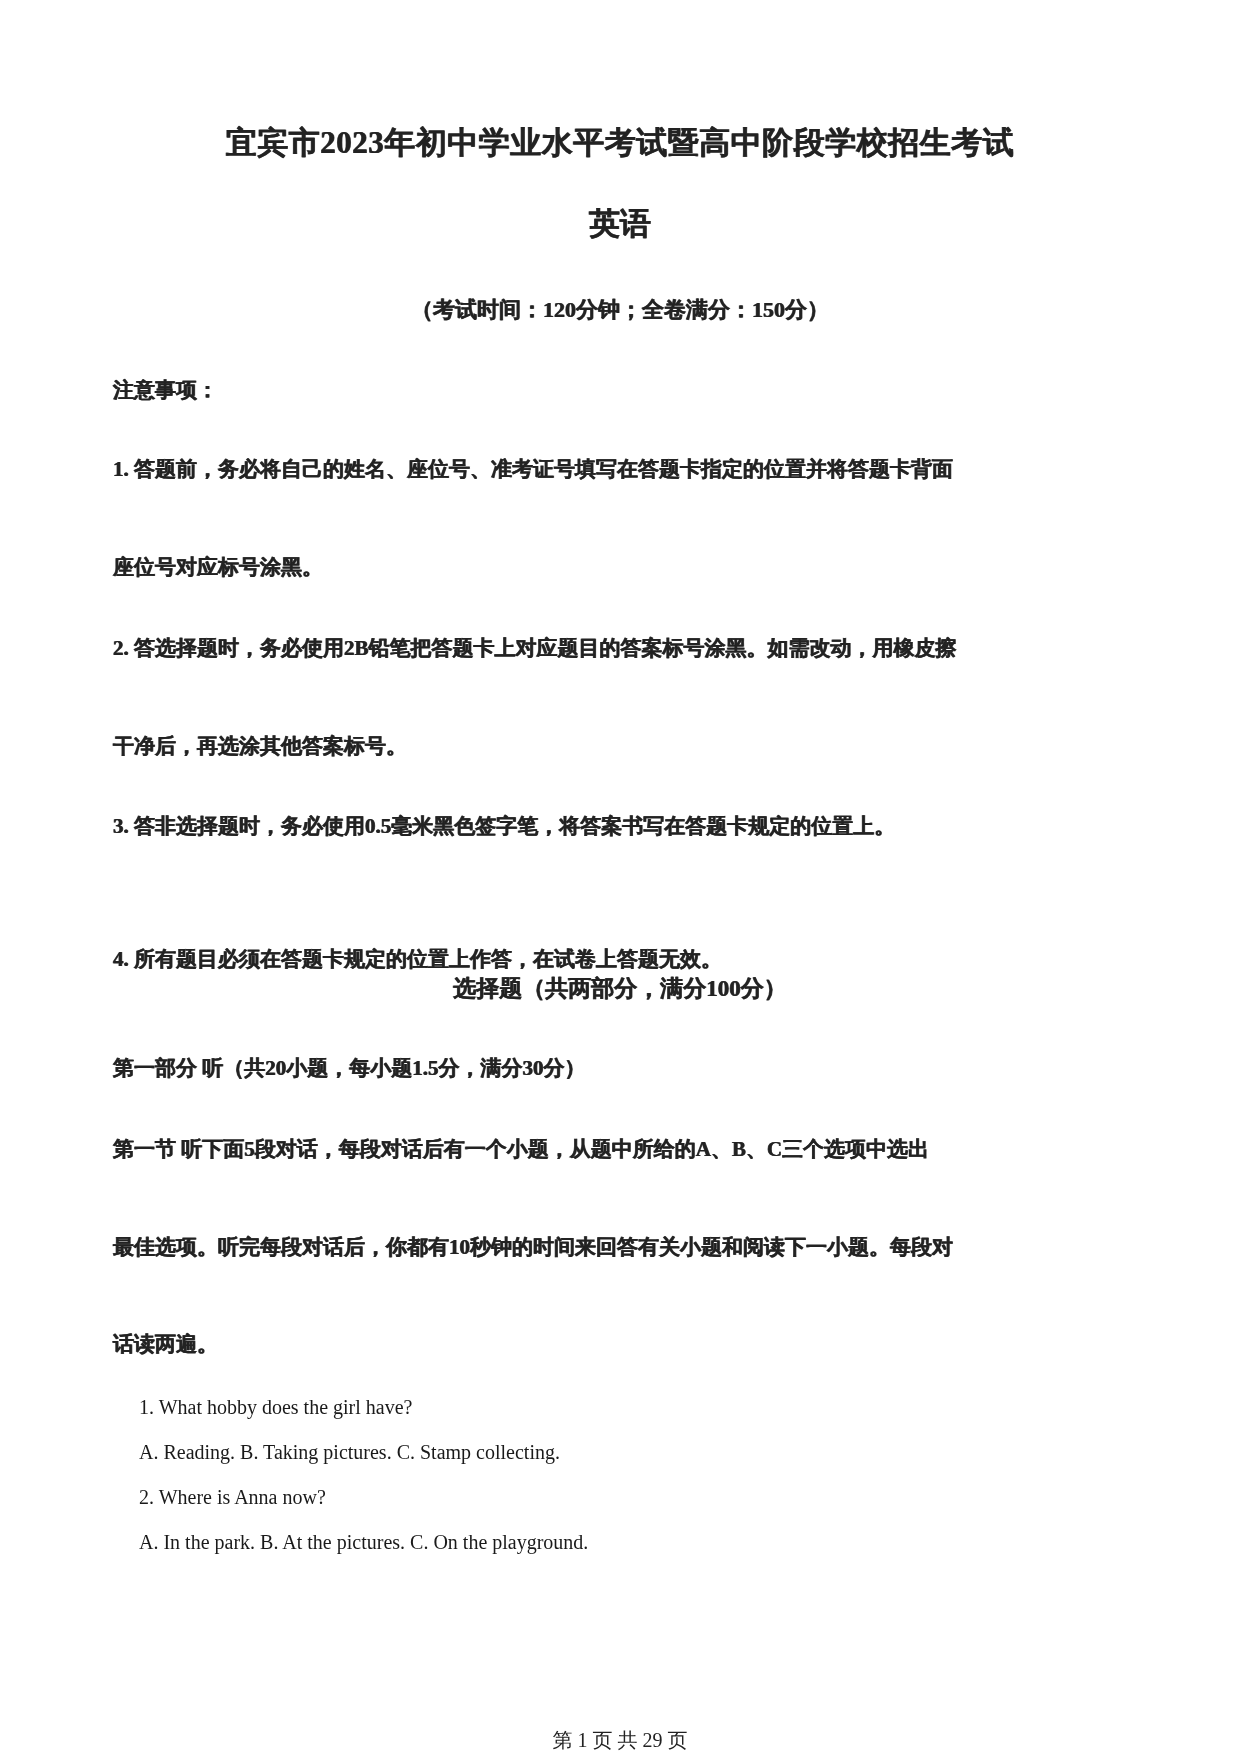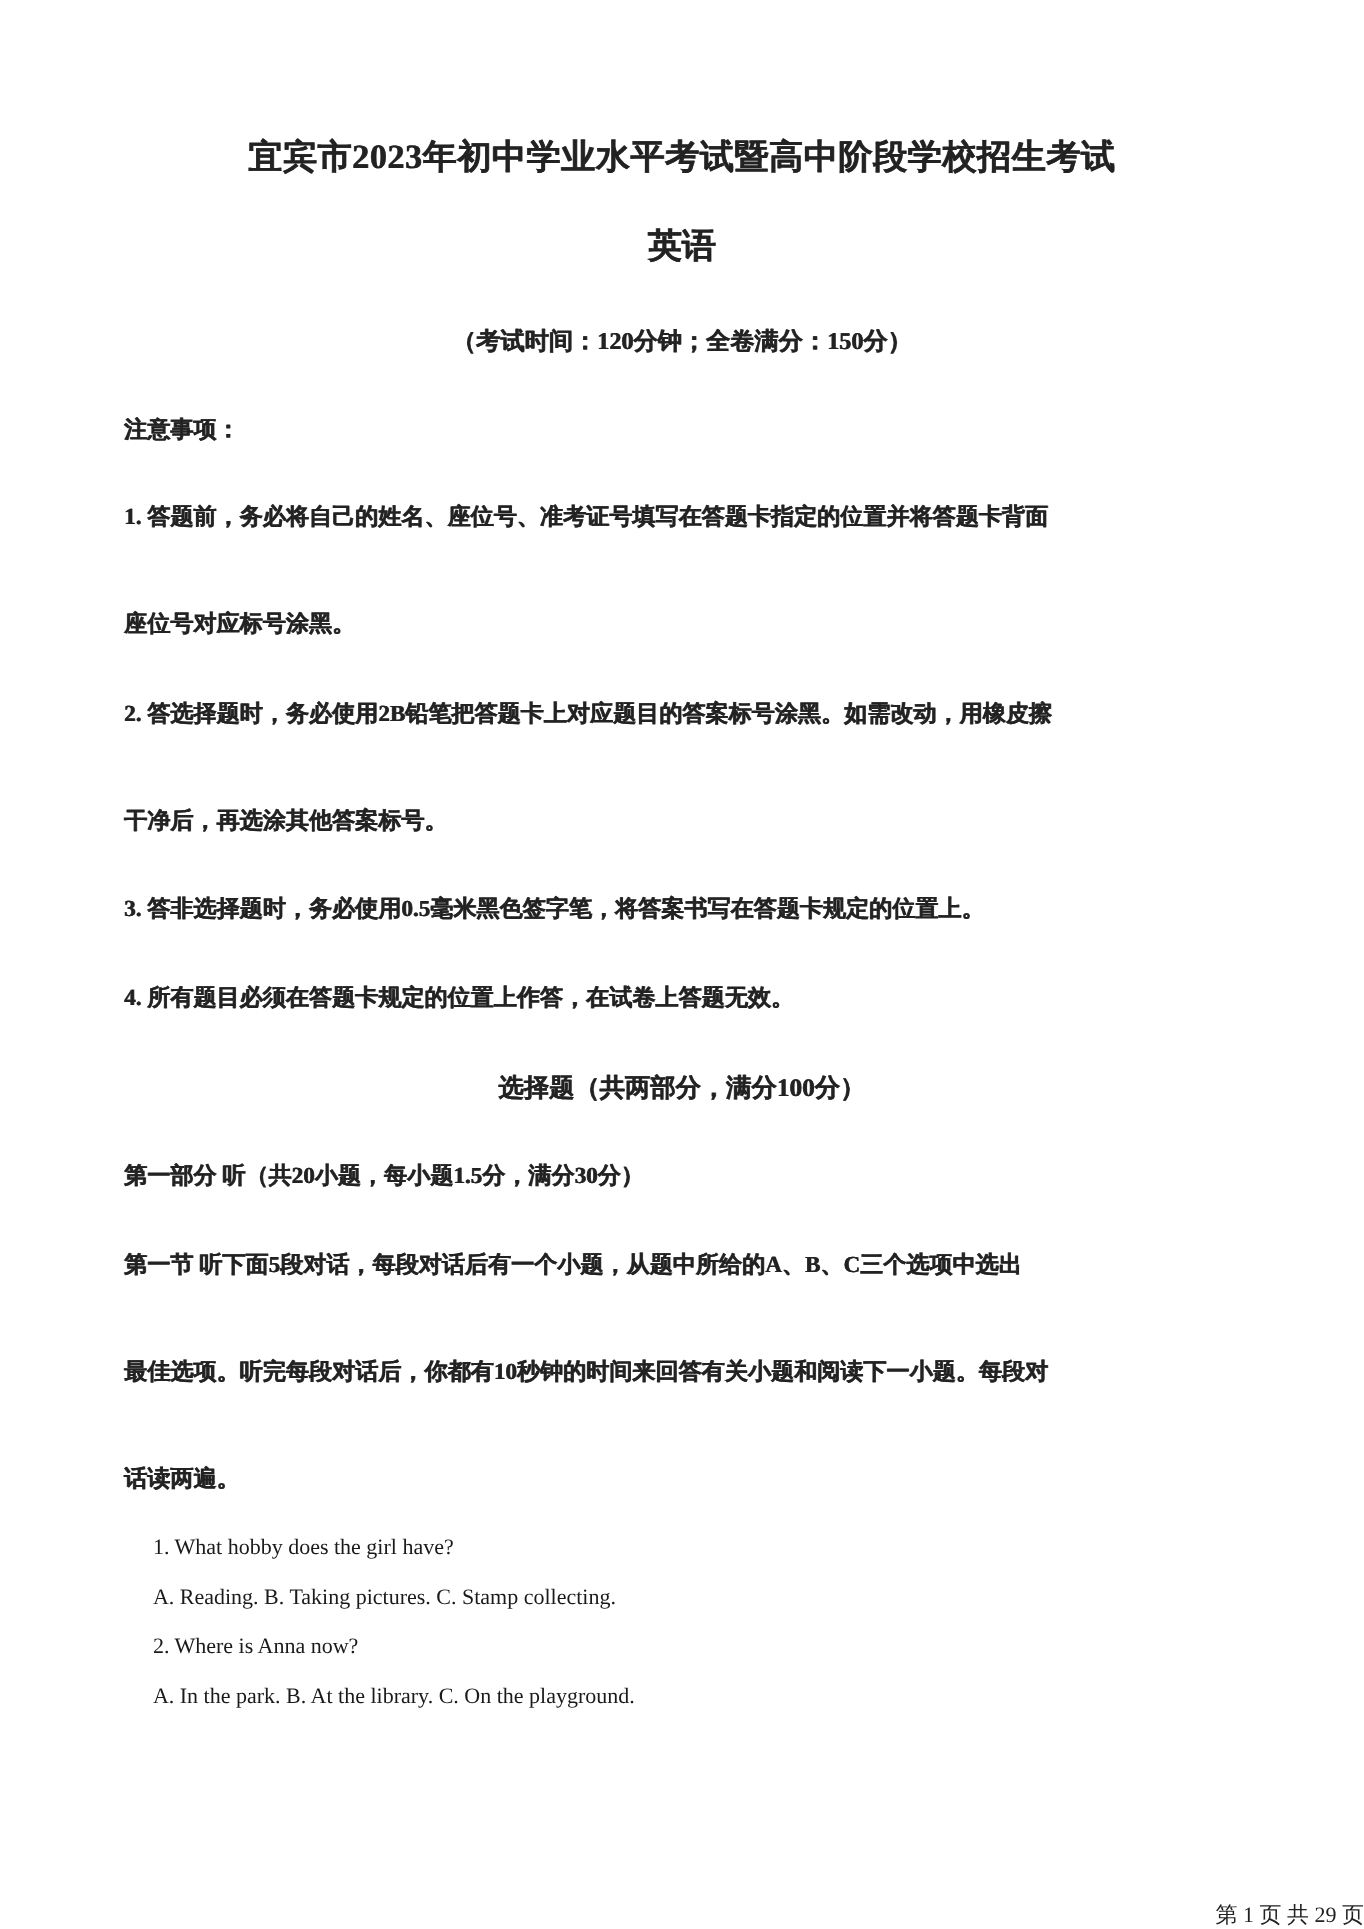--- a/index.html
+++ b/index.html
@@ -8,48 +8,48 @@
   .page { position: absolute; left: 0; top: 0; width: 1240px; height: 1754px; }
   .bold { font-weight: bold; color: #222;
           text-shadow: 0.4px 0 0 #555, -0.4px 0 0 #555; }
   .title { position: absolute; left: 0; width: 1240px; text-align: center; }
   .t1 { top: 122px; font-size: 31px; letter-spacing: 0.5px; }
   .t2 { top: 203px; font-size: 31px; }
   .t3 { top: 295px; font-size: 22px; }
   .line { position: absolute; left: 113px; font-size: 21px; white-space: nowrap; }
   .center { position: absolute; left: 0; width: 1240px; text-align: center; font-size: 23px; }
   .q { position: absolute; left: 113px; font-size: 20px; font-weight: normal; color: #1a1a1a; white-space: nowrap; margin-left: 26px; }
-  .footer { position: absolute; left: 0; width: 1240px; top: 1727px; text-align: right; font-size: 20px; color: #222; }
+  .footer { position: absolute; left: 0; width: 1240px; top: 1727px; text-align: center; font-size: 20px; color: #222; }
 </style>
 </head>
 <body>
 
 <div class="page">
   <div class="title t1 bold">宜宾市2023年初中学业水平考试暨高中阶段学校招生考试</div>
   <div class="title t2 bold">英语</div>
   <div class="title t3 bold">（考试时间：120分钟；全卷满分：150分）</div>
 
   <div class="line bold" style="top:376px;">注意事项：</div>
 
   <div class="line bold" style="top:455px;">1. 答题前，务必将自己的姓名、座位号、准考证号填写在答题卡指定的位置并将答题卡背面</div>
   <div class="line bold" style="top:553px;">座位号对应标号涂黑。</div>
 
   <div class="line bold" style="top:634px;">2. 答选择题时，务必使用2B铅笔把答题卡上对应题目的答案标号涂黑。如需改动，用橡皮擦</div>
   <div class="line bold" style="top:732px;">干净后，再选涂其他答案标号。</div>
 
   <div class="line bold" style="top:812px;">3. 答非选择题时，务必使用0.5毫米黑色签字笔，将答案书写在答题卡规定的位置上。</div>
-  <div class="line bold" style="top:893px;">4. 所有题目必须在答题卡规定的位置上作答，在试卷上答题无效。</div>
+  <div class="line bold" style="top:945px;">4. 所有题目必须在答题卡规定的位置上作答，在试卷上答题无效。</div>
 
   <div class="center bold" style="top:973px;">选择题（共两部分，满分100分）</div>
 
   <div class="line bold" style="top:1054px;">第一部分  听（共20小题，每小题1.5分，满分30分）</div>
 
   <div class="line bold" style="top:1135px;">第一节  听下面5段对话，每段对话后有一个小题，从题中所给的A、B、C三个选项中选出</div>
   <div class="line bold" style="top:1233px;">最佳选项。听完每段对话后，你都有10秒钟的时间来回答有关小题和阅读下一小题。每段对</div>
   <div class="line bold" style="top:1330px;text-align:center;">话读两遍。</div>
 
   <div class="q" style="top:1396px;">1. What hobby does the girl have?</div>
   <div class="q" style="top:1441px;">A. Reading.  B. Taking pictures.  C. Stamp collecting.</div>
   <div class="q" style="top:1486px;">2. Where is Anna now?</div>
-  <div class="q" style="top:1531px;">A. In the park.  B. At the library.  C. On the playground.</div>
+  <div class="q" style="top:1531px;">A. In the park.  B. At the pictures.  C. On the playground.</div>
 
   <div class="footer">第 1 页 共 29 页</div>
 </div>
 
 </body></html>

